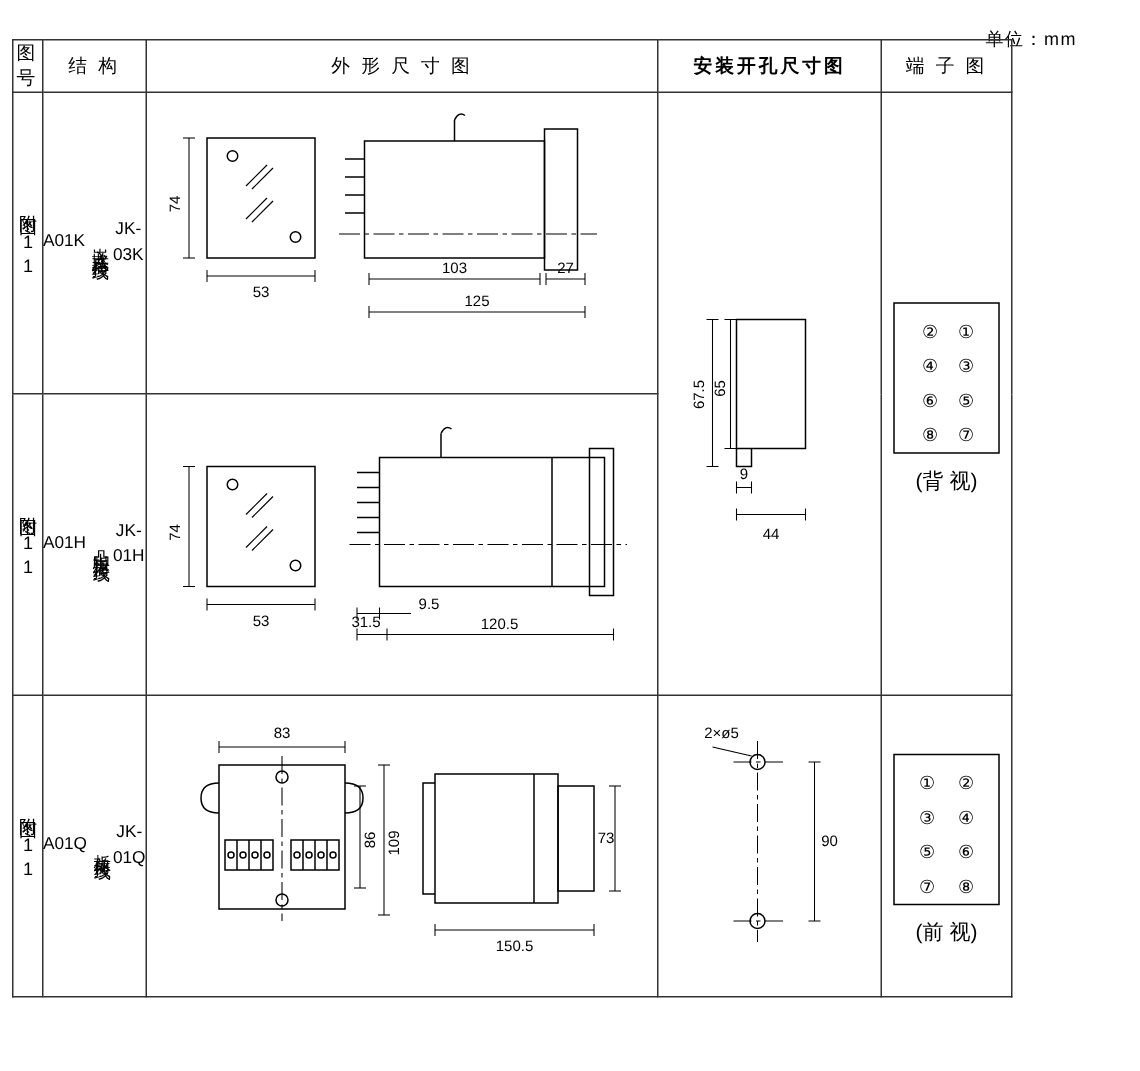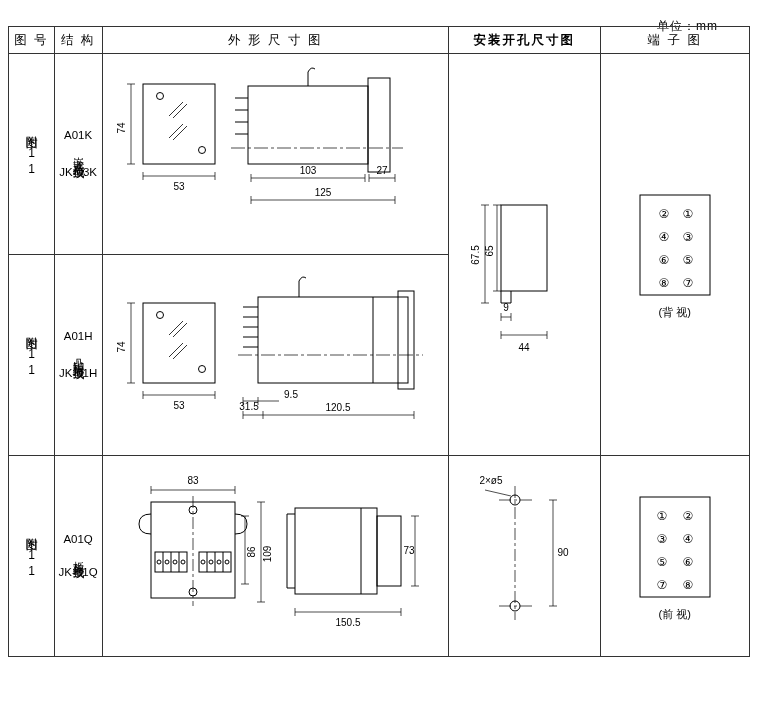--- a/index.html
+++ b/index.html
@@ -6,48 +6,48 @@
   body{
     width:760px;height:714px;background:#ffffff;
     font-family:"Liberation Sans","DejaVu Sans",sans-serif;
     color:#000;position:relative;overflow:hidden;
   }
   .unit{
     position:absolute;right:42px;top:18px;font-size:12px;letter-spacing:1px;
   }
   table.main{
     position:absolute;left:8px;top:26px;border-collapse:collapse;
-    width:742px;
+    width:636px;
   }
   table.main td,table.main th{
     border:1px solid #333;padding:0;vertical-align:middle;text-align:center;
   }
   thead th{
     height:26px;font-size:12.5px;font-weight:normal;letter-spacing:2px;
   }
   .col-num{width:44px;}
   .col-struct{width:46px;}
   .col-dim{width:340px;}
   .col-hole{width:148px;font-weight:bold;}
   .col-term{width:146px;}
   .rowcell{height:200px;}
   .vtext{
     writing-mode:vertical-rl;text-orientation:upright;
     font-size:12px;line-height:1.55;letter-spacing:2px;
     margin:0 auto;display:inline-block;
   }
   .struct-stack{
-    display:flex;flex-direction:column;align-items:center;justify-content:center;
+    display:flex;flex-direction:row;align-items:center;justify-content:center;
     height:100%;font-size:11.5px;line-height:1.5;
   }
   .struct-stack .code{font-size:11.5px;letter-spacing:0;}
   .struct-stack .mid{writing-mode:vertical-rl;text-orientation:upright;letter-spacing:2px;margin:4px 0;}
   .cellwrap{position:relative;width:100%;height:100%;}
   svg{display:block;}
-  .term-cap{font-size:11px;margin-top:4px;}
+  .term-cap{font-size:14px;margin-top:4px;}
   .term-box{display:flex;flex-direction:column;align-items:center;justify-content:center;height:100%;}
 </style>
 </head>
 <body>
 
 <div class="unit">单位：mm</div>
 
 <table class="main">
   <thead>
     <tr>

